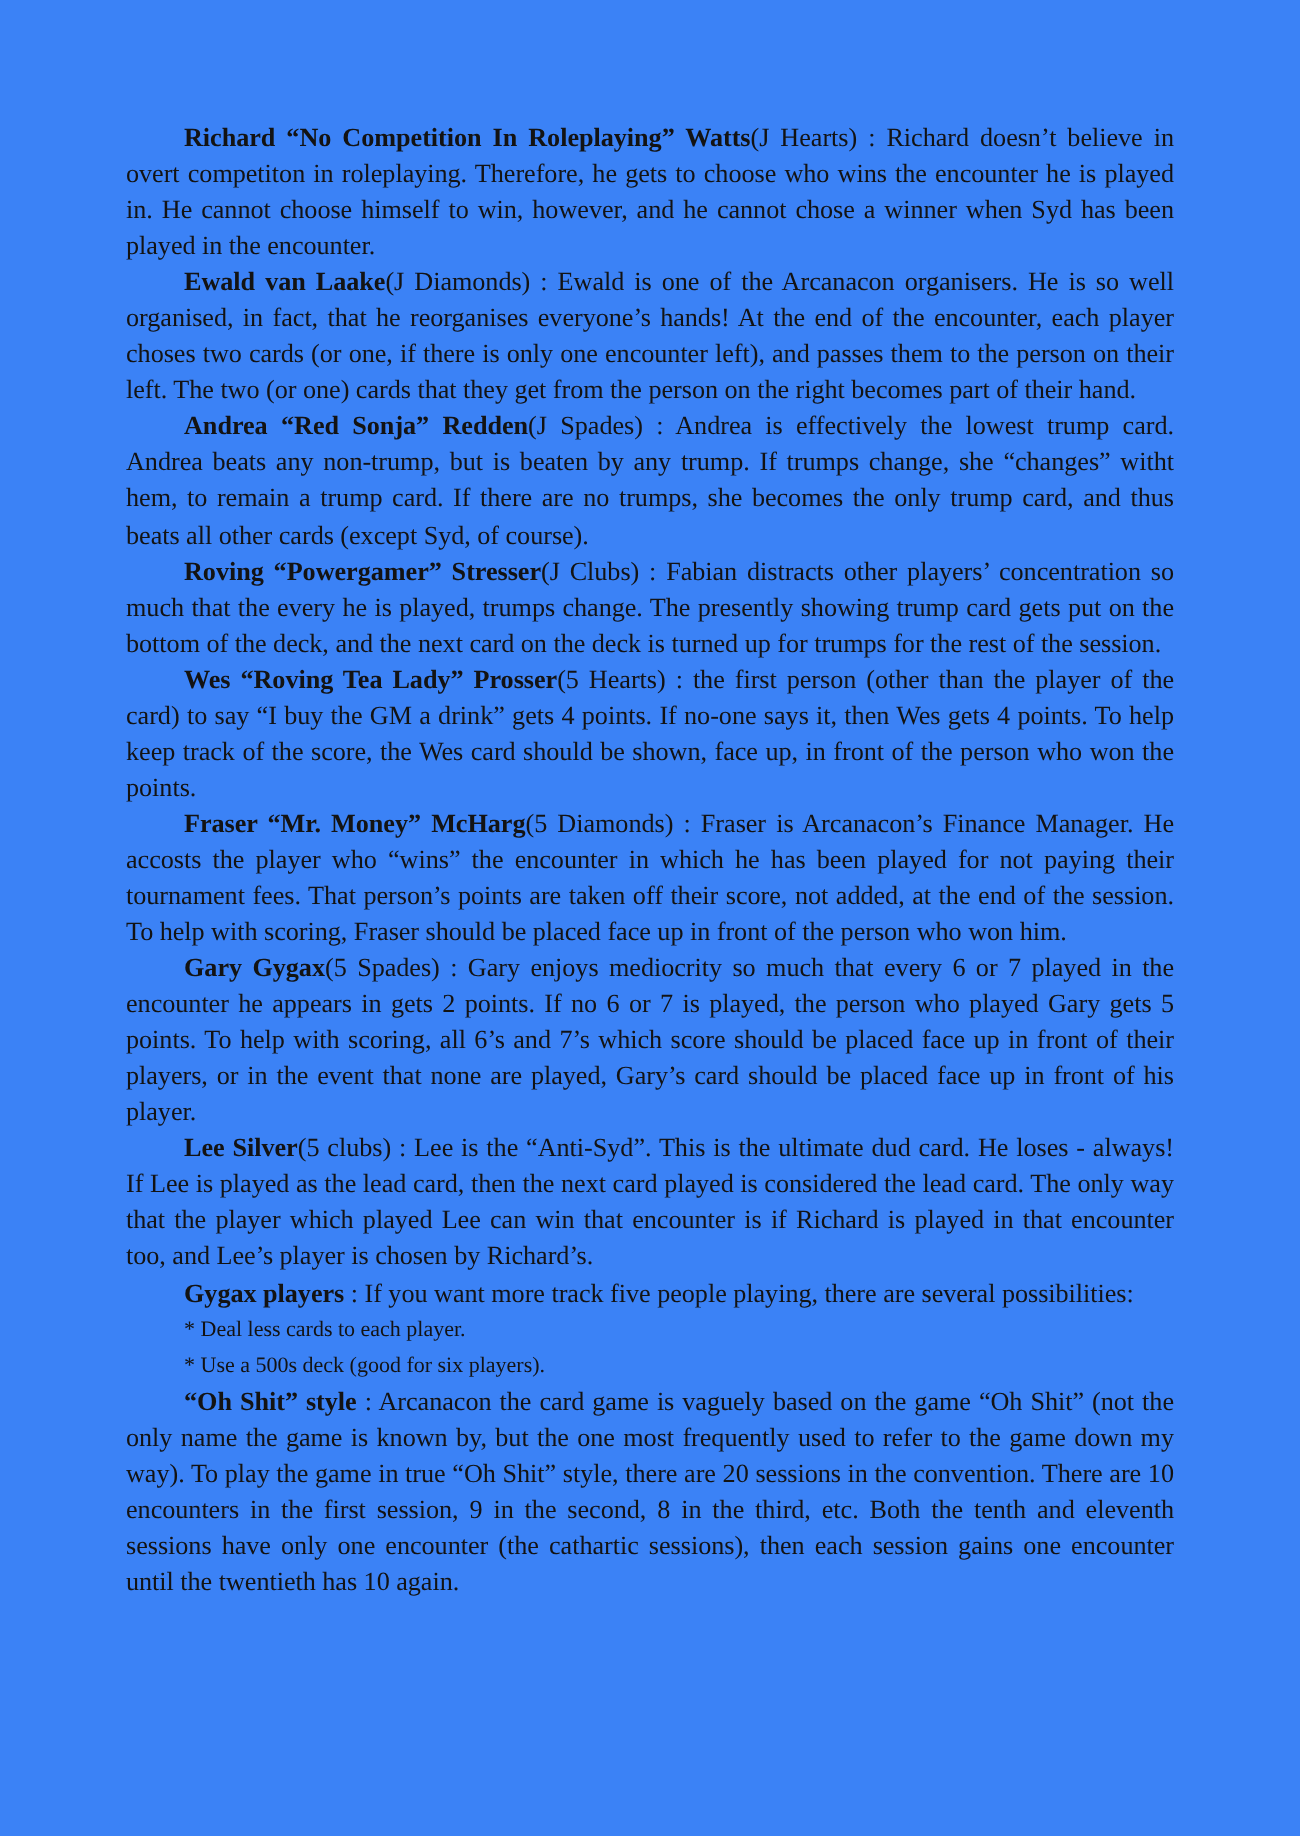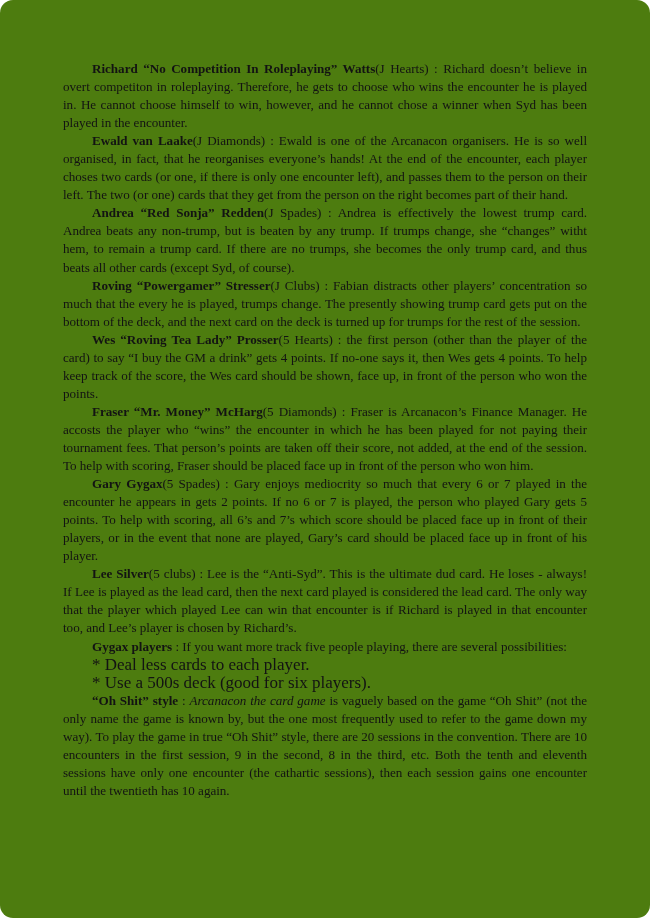--- a/index.html
+++ b/index.html
@@ -4,60 +4,59 @@
 <style>
   html, body {
     margin: 0;
     padding: 0;
     background: #ffffff;
   }
   .page {
     position: relative;
     width: 650px;
     height: 918px;
-    background: #4d7c0f;
+    background: #3b82f6;
     overflow: hidden;
     font-family: "Liberation Serif", "DejaVu Serif", serif;
     color: #131313;
-    border-radius: 13px;
   }
   .content {
     position: absolute;
     left: 63px;
     top: 60px;
     width: 524px;
   }
   p.para {
     margin: 0;
     font-size: 13.1px;
     line-height: 18.05px;
     text-align: justify;
     text-indent: 29px;
     hyphens: manual;
     letter-spacing: -0.02px;
   }
   p.bullet {
     margin: 0;
-    font-size: 17px;
+    font-size: 11px;
     line-height: 18.05px;
     text-align: left;
     text-indent: 29px;
   }
   h2.section-heading {
     margin: 0;
     font-size: 14.2px;
     line-height: 18.05px;
     font-weight: bold;
     text-align: center;
     text-indent: 0;
     padding-top: 9px;
     padding-bottom: 1px;
   }
   .b { font-weight: bold; }
-  .i { font-style: italic; }
+  .i { }
 </style>
 </head>
 <body>
 
 <div class="page">
   <div class="content">
 
     <p class="para"><span class="b">Richard “No Competition In Roleplaying” Watts</span><span>(J Hearts)</span><span> : </span><span>Richard doesn’t believe in overt competiton in roleplaying. Therefore, he gets to choose who wins the encounter he is played in. He cannot choose himself to win, however, and he cannot chose a winner when Syd has been played in the encounter.</span></p>
 
     <p class="para"><span class="b">Ewald van Laake</span><span>(J Diamonds)</span><span> : </span><span>Ewald is one of the Arcanacon organisers. He is so well organised, in fact, that he reorganises everyone’s hands! At the end of the encounter, each player choses two cards (or one, if there is only one encounter left), and passes them to the person on their left. The two (or one) cards that they get from the person on the right becomes part of their hand.</span></p>

